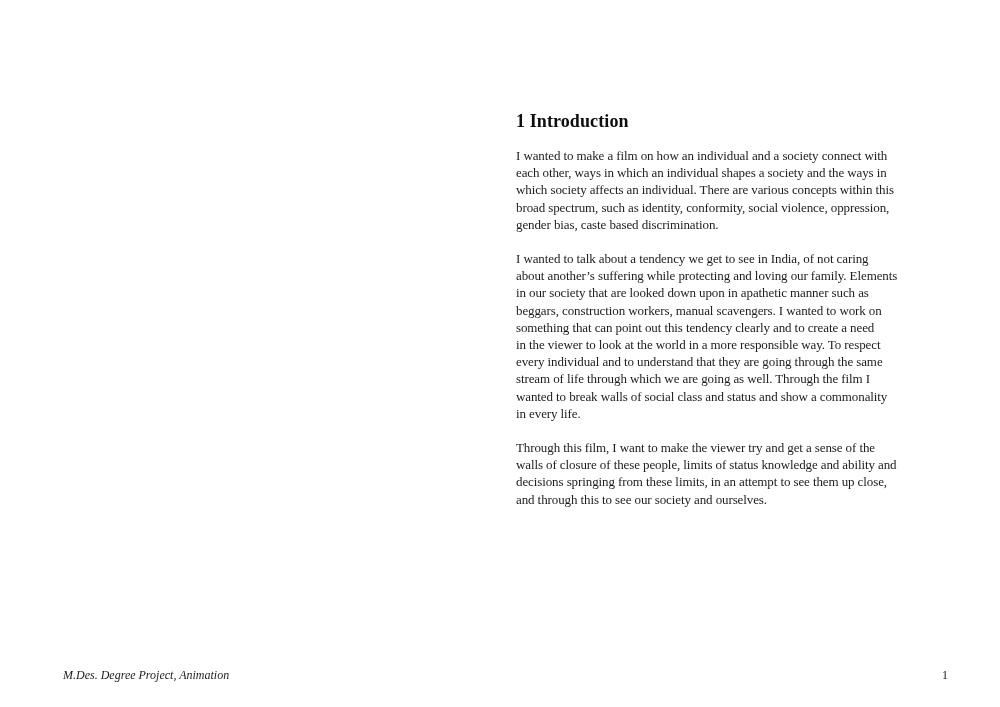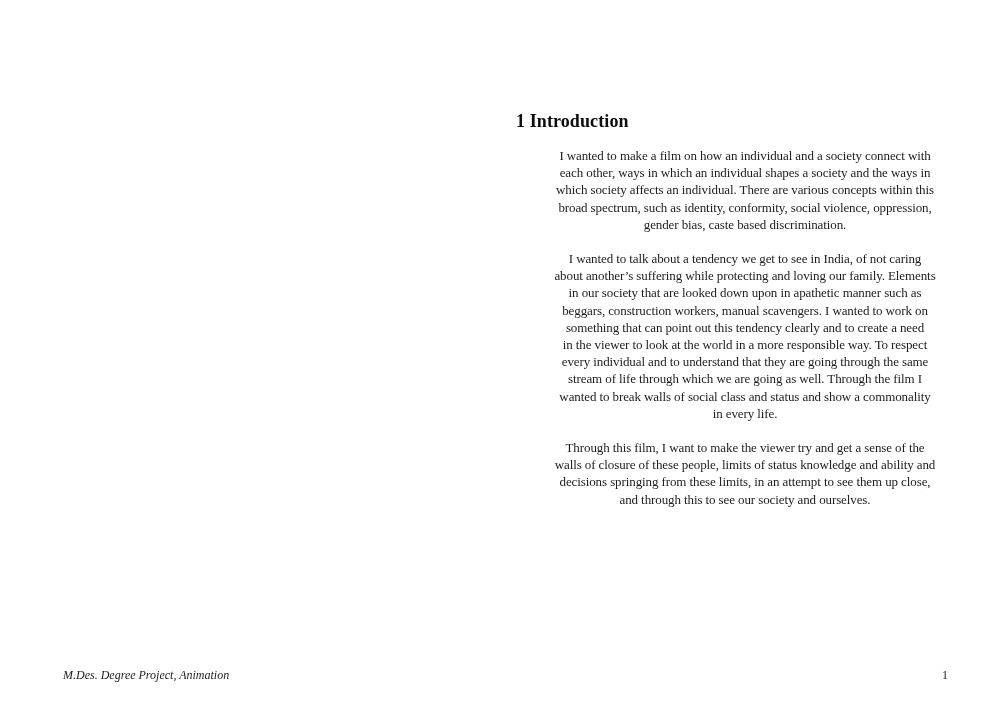--- a/index.html
+++ b/index.html
@@ -31,21 +31,20 @@
     color: #0e0e0e;
     letter-spacing: 0.1px;
   }
   .para {
     margin: 17px 0 0 0;
     font-size: 13px;
     line-height: 17.2px;
     letter-spacing: -0.1px;
     white-space: pre-line;
     color: #1c1c1c;
-    text-align: center;
   }
   .para.first {
     margin-top: 15px;
   }
   .footer-left {
     position: absolute;
     left: 63px;
     top: 668px;
     font-style: italic;
     font-size: 12px;

